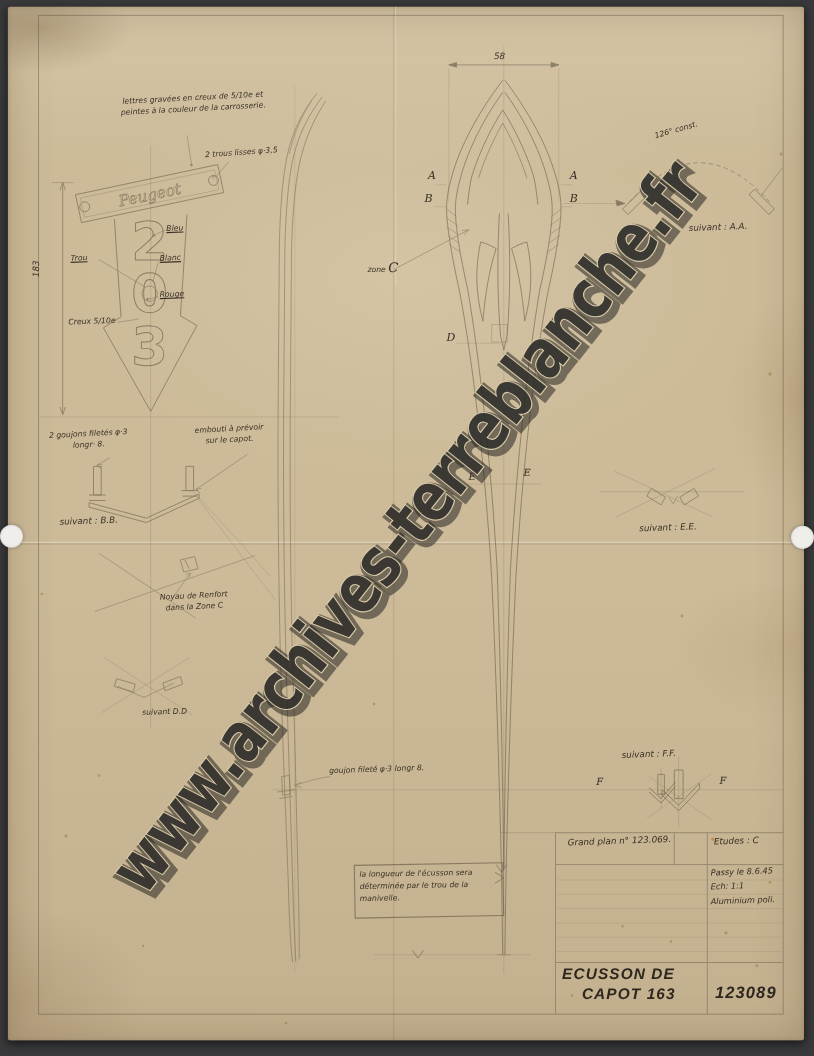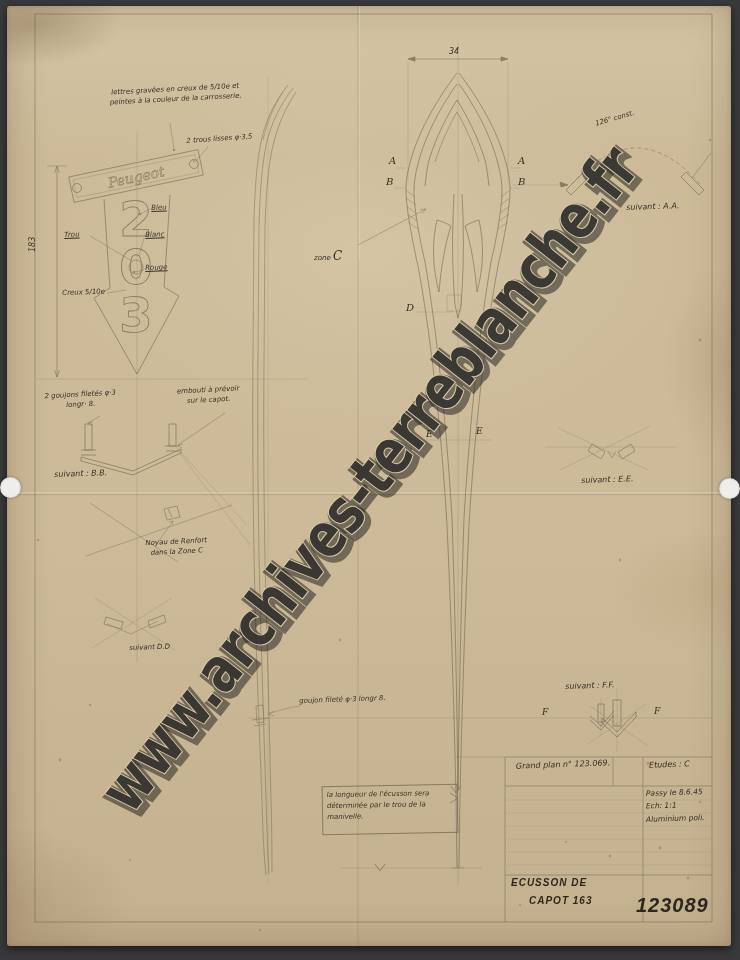--- a/index.html
+++ b/index.html
@@ -28,21 +28,21 @@
   .sec{font-size:8px;}
   .dim{font-style:italic;font-size:8px;}
   .rot90{transform:rotate(-90deg);}
   .notebox{position:absolute;left:322px;top:785px;width:128px;height:44px;
        border:1px solid rgba(85,72,55,.55);padding:3px 2px 0 4px;
        font-size:7px;line-height:11px;font-style:italic;color:#3a3127;transform:rotate(-1deg);}
   .tb{position:absolute;font-style:italic;color:#352d23;}
   .tb-hand{font-size:8px;}
   .tb-small{font-size:7.5px;line-height:13px;}
   .tb-title{font-family:"Liberation Sans","DejaVu Sans",sans-serif;font-weight:bold;font-style:italic;
-       font-size:10px;letter-spacing:1px;color:#2e271e;}
+       font-size:14px;letter-spacing:1px;color:#2e271e;}
   .hole{position:absolute;width:21px;height:21px;border-radius:50%;background:#efeeea;z-index:8;
        box-shadow: inset 0 0 2px rgba(0,0,0,.25), 0 0 3px rgba(0,0,0,.35);}
 </style>
 </head>
 <body>
 
 <div class="scan">
   <div class="paper"></div>
 
   <svg class="art" width="740" height="960" viewBox="0 0 740 960">
@@ -220,21 +220,21 @@
     </div>
     <div class="lbl r4" style="left:186px;top:136px;">2 trous lisses φ·3,5</div>
 
     <div class="lbl u r2" style="left:151px;top:203px;">Bleu</div>
     <div class="lbl u r2" style="left:64px;top:230px;">Trou</div>
     <div class="lbl u r2" style="left:145px;top:230px;">Blanc</div>
     <div class="lbl u r2" style="left:145px;top:263px;">Rouge</div>
     <div class="lbl r2" style="left:62px;top:288px;">Creux 5/10e</div>
 
     <div class="lbl dim rot90" style="left:28px;top:252px;">183</div>
-    <div class="lbl dim" style="left:449px;top:47px;">34</div>
+    <div class="lbl dim" style="left:449px;top:47px;">58</div>
 
     <div class="lbl c r3" style="left:30px;top:392px;width:100px;">
       <span>2 goujons filetés φ·3</span><br>
       <span>longr· 8.</span>
     </div>
     <div class="lbl c r3" style="left:168px;top:387px;width:80px;">
       <span>embouti à prévoir</span><br>
       <span>sur le capot.</span>
     </div>
     <div class="lbl sec r2" style="left:54px;top:470px;">suivant : B.B.</div>
@@ -242,21 +242,21 @@
     <div class="lbl c r3" style="left:132px;top:539px;width:88px;">
       <span>Noyau de Renfort</span><br>
       <span>dans la Zone C</span>
     </div>
     <div class="lbl r2" style="left:129px;top:643px;">suivant  D.D</div>
 
     <div class="lbl mk" style="left:389px;top:156px;">A</div>
     <div class="lbl mk" style="left:518px;top:156px;">A</div>
     <div class="lbl mk" style="left:386px;top:177px;">B</div>
     <div class="lbl mk" style="left:518px;top:177px;">B</div>
-    <div class="lbl" style="left:314px;top:238px;margin-top:13px;">
+    <div class="lbl" style="left:334px;top:238px;">
       <span>zone</span>
       <span class="mk" style="font-size:12px;">C</span>
     </div>
     <div class="lbl mk" style="left:406px;top:303px;">D</div>
     <div class="lbl mk" style="left:426px;top:429px;font-size:9px;">E</div>
     <div class="lbl mk" style="left:476px;top:426px;font-size:9px;">E</div>
 
     <div class="lbl" style="left:594px;top:119px;transform:rotate(-16deg);">126° const.</div>
     <div class="lbl sec r2" style="left:626px;top:203px;">suivant : A.A.</div>
     <div class="lbl sec r2" style="left:581px;top:476px;">suivant : E.E.</div>
@@ -272,21 +272,21 @@
       <span>manivelle.</span>
     </div>
 
     <div class="tb tb-hand r2" style="left:516px;top:760px;">Grand plan n° 123.069.</div>
     <div class="tb tb-hand r2" style="left:649px;top:760px;">Etudes : C</div>
     <div class="tb tb-small r2" style="left:646px;top:786px;">Passy le 8.6.45</div>
     <div class="tb tb-small r2" style="left:646px;top:799px;">Ech:  1:1</div>
     <div class="tb tb-small r2" style="left:646px;top:812px;">Aluminium poli.</div>
     <div class="tb tb-title" style="left:511px;top:877px;">ECUSSON DE</div>
     <div class="tb tb-title" style="left:529px;top:895px;">CAPOT 163</div>
-    <div class="tb tb-title" style="left:636px;top:894px;font-size:20px;">123089</div>
+    <div class="tb tb-title" style="left:650px;top:894px;font-size:15px;">123089</div>
   </div>
 
   <svg class="wm" width="740" height="960" viewBox="0 0 740 960">
     <text transform="translate(134,819) rotate(-51.8)" font-family="DejaVu Sans, sans-serif" font-weight="bold" font-size="62" textLength="825" lengthAdjust="spacingAndGlyphs" fill="none" stroke="rgba(22,22,22,0.55)" stroke-width="9">www.archives-terreblanche.fr</text>
     <text transform="translate(131,816) rotate(-51.8)" font-family="DejaVu Sans, sans-serif" font-weight="bold" font-size="62" textLength="825" lengthAdjust="spacingAndGlyphs" fill="#2c2b29" stroke="#d9cba8" stroke-width="2.2" paint-order="stroke">www.archives-terreblanche.fr</text>
   </svg>
 
   <div class="hole" style="left:0px;top:477px;"></div>
   <div class="hole" style="left:719px;top:478px;"></div>
 </div>

